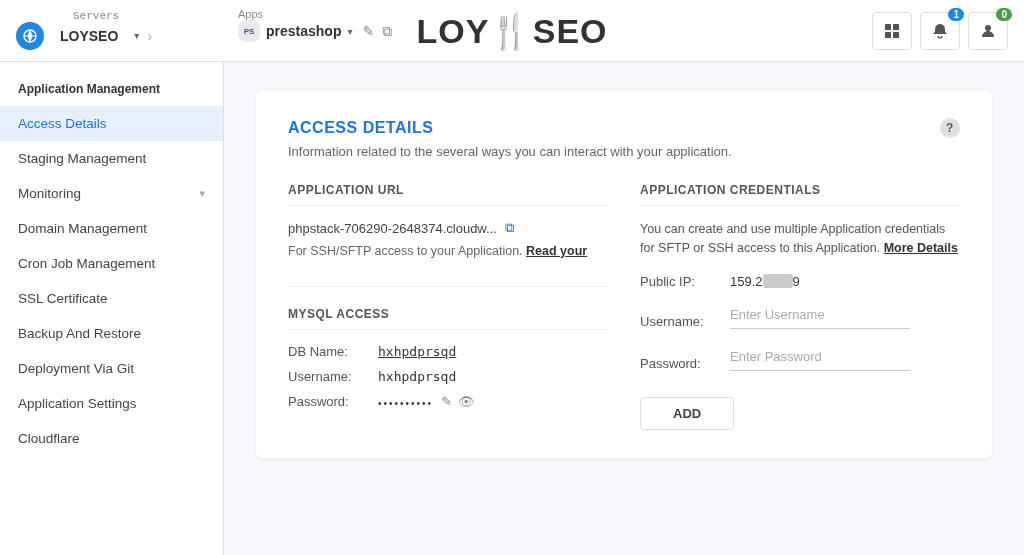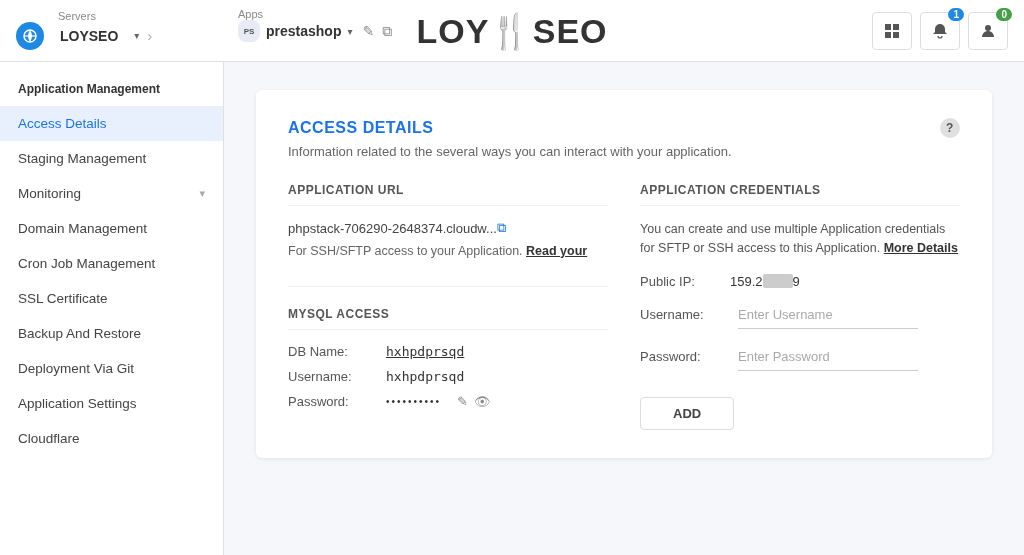--- a/index.html
+++ b/index.html
@@ -13,21 +13,22 @@
       border-bottom: 1px solid #e0e0e0;
       padding: 0 16px;
       height: 62px;
       position: relative;
     }
     .servers-label {
       font-size: 11px;
       color: #888;
       position: absolute;
       top: 10px;
-      left: 42px;
+      left: 57px;
+      font-family: Liberation Mono, monospace;
     }
     .server-selector {
       display: flex;
       align-items: center;
       gap: 16px;
       cursor: pointer;
       margin-top: 10px;
     }
     .server-icon {
       width: 28px;
@@ -237,20 +238,21 @@
       letter-spacing: 0.5px;
       text-transform: uppercase;
       margin-bottom: 14px;
       padding-bottom: 8px;
       border-bottom: 1px solid #f0f0f0;
     }
 
     .url-row {
       display: flex;
       align-items: center;
+      gap: 8px;
       margin-bottom: 8px;
     }
     .url-text {
       font-size: 13px;
       color: #444;
     }
     .url-link-icon {
       color: #1a73e8;
       cursor: pointer;
       font-size: 13px;
@@ -267,23 +269,22 @@
     }
 
     
     .mysql-section {
       margin-top: 28px;
       padding-top: 20px;
       border-top: 1px solid #f0f0f0;
     }
     .field-row {
       display: flex;
-      align-items: center;
+      align-items: flex-end;
       margin-bottom: 10px;
-      gap: 8px;
     }
     .field-label {
       width: 90px;
       font-size: 13px;
       color: #555;
       flex-shrink: 0;
     }
     .field-value {
       font-size: 13px;
       color: #333;

